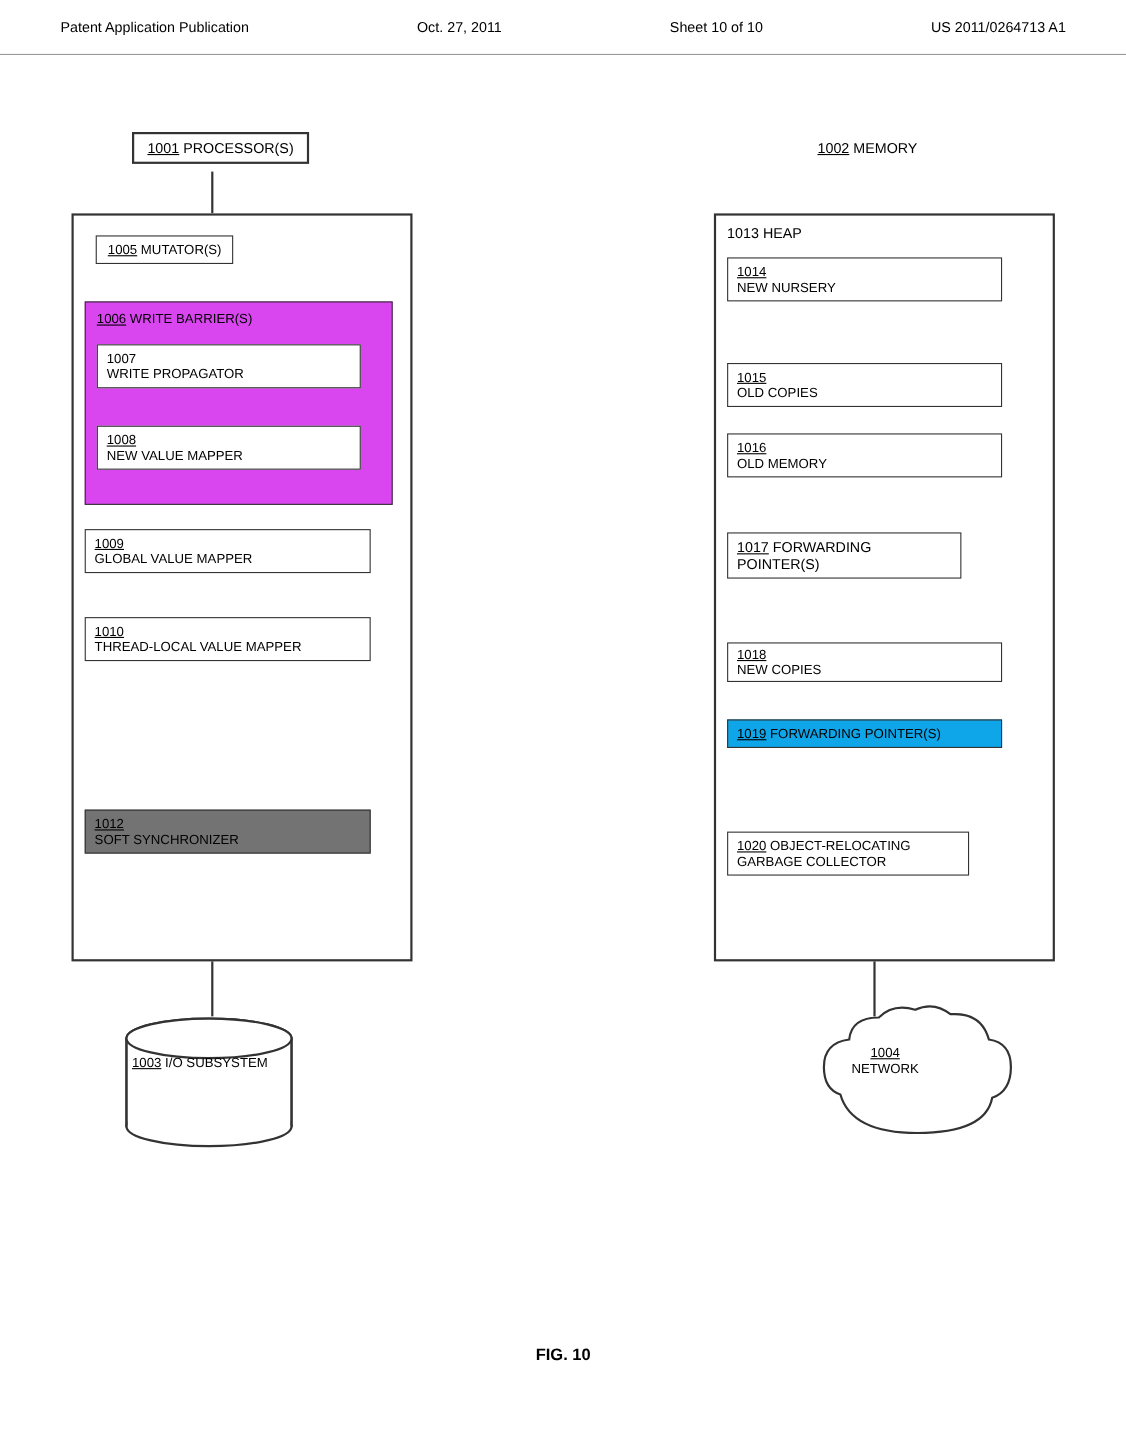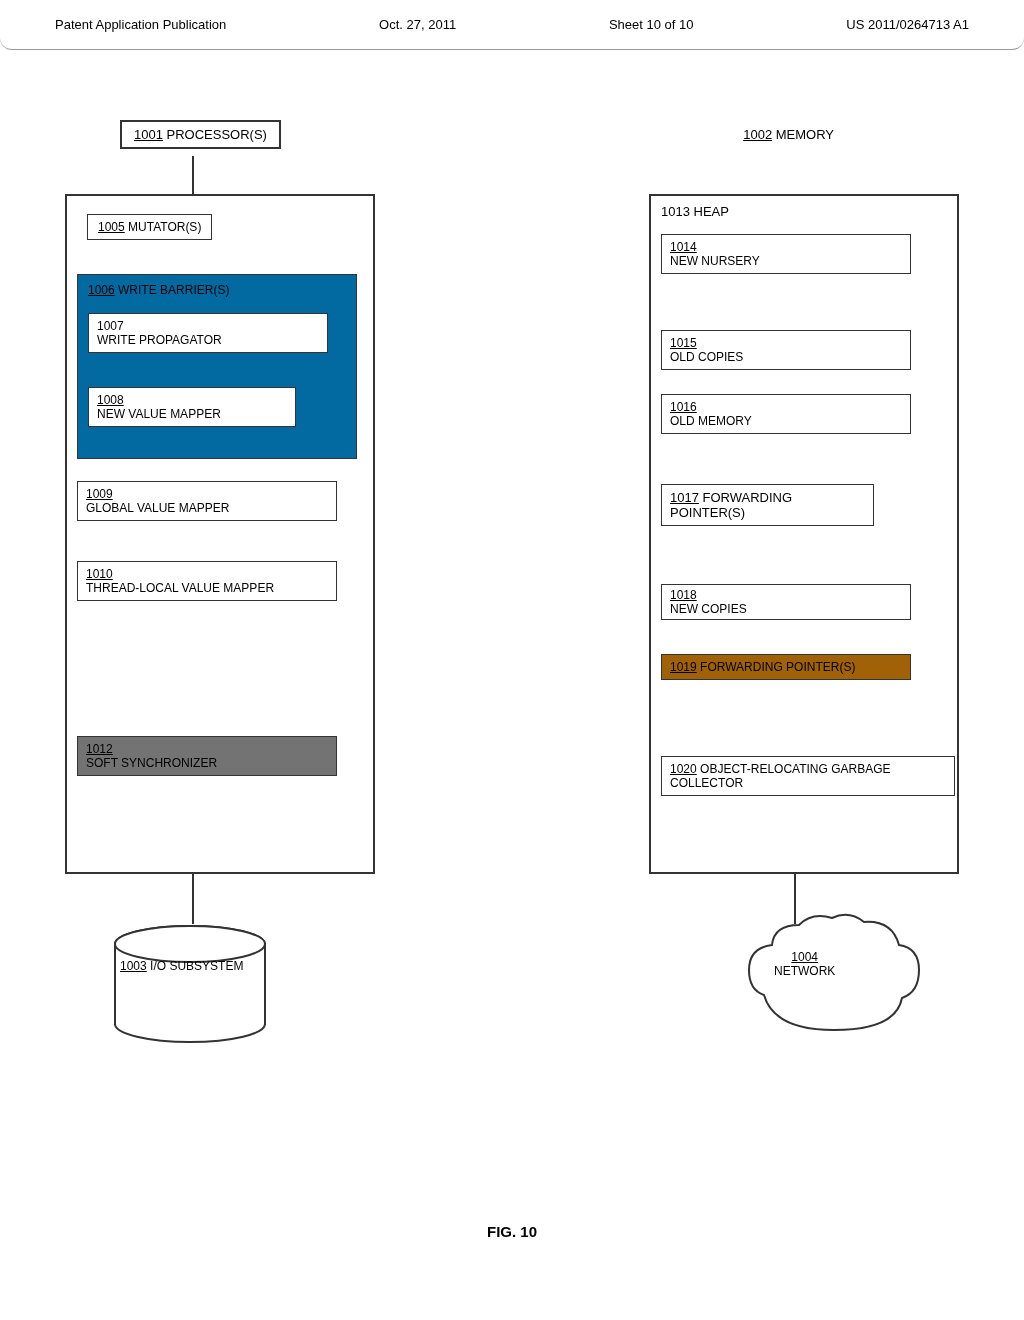--- a/index.html
+++ b/index.html
@@ -24,21 +24,20 @@
       top: 0;
       left: 0;
       right: 0;
       height: 50px;
       display: flex;
       align-items: center;
       justify-content: space-between;
       padding: 10px 55px;
       border-bottom: 1px solid #999;
       font-size: 13px;
-      border-radius: 12px;
     }
 
     
   </style>
 </head>
 <body>
 
 <div class="page">
 
   <div class="header-row">
@@ -81,21 +80,21 @@
       border:1.5px solid #333; padding:5px 10px;
       font-size:12px; background:#fff; white-space:nowrap;
     ">
       <span style="text-decoration:underline">1005</span>
       <span>MUTATOR(S)</span>
     </div>
 
     <div style="
       position:absolute; top:78px; left:10px;
       width:280px; height:185px;
-      border:1.5px solid #333; background:#0369a1;
+      border:1.5px solid #333; background:#d946ef;
     ">
 
       <div style="
         position:absolute; top:8px; left:10px;
         font-size:12px;
       ">
         <span style="text-decoration:underline">1006</span>
         <span>WRITE BARRIER(S)</span>
       </div>
 
@@ -104,21 +103,21 @@
         width:240px;
         border:1.5px solid #333; padding:5px 8px;
         font-size:12px; background:#fff;
       ">
         <div><span style="">1007</span></div>
         <div>WRITE PROPAGATOR</div>
       </div>
 
       <div style="
         position:absolute; top:112px; left:10px;
-        width:208px;
+        width:240px;
         border:1.5px solid #333; padding:5px 8px;
         font-size:12px; background:#fff;
       ">
         <div><span style="text-decoration:underline">1008</span></div>
         <div>NEW VALUE MAPPER</div>
       </div>
     </div>
 
     <div style="
       position:absolute; top:285px; left:10px;
@@ -214,29 +213,29 @@
       font-size:12px; background:#fff;
     ">
       <div><span style="text-decoration:underline">1018</span></div>
       <div>NEW COPIES</div>
     </div>
 
     <div style="
       position:absolute; top:458px; left:10px;
       width:250px;
       border:1.5px solid #333; padding:5px 8px;
-      font-size:12px; background:#a16207;
+      font-size:12px; background:#0ea5e9;
     ">
       <div><span style="text-decoration:underline">1019</span>
       <span>FORWARDING POINTER(S)</span></div>
     </div>
 
     <div style="
       position:absolute; top:560px; left:10px;
-      width:294px;
+      width:220px;
       border:1.5px solid #333; padding:5px 8px;
       font-size:12px; background:#fff;
     ">
       <div><span style="text-decoration:underline">1020</span>
       <span>OBJECT-RELOCATING GARBAGE COLLECTOR</span></div>
     </div>
 
   </div>
 
   <div style="

